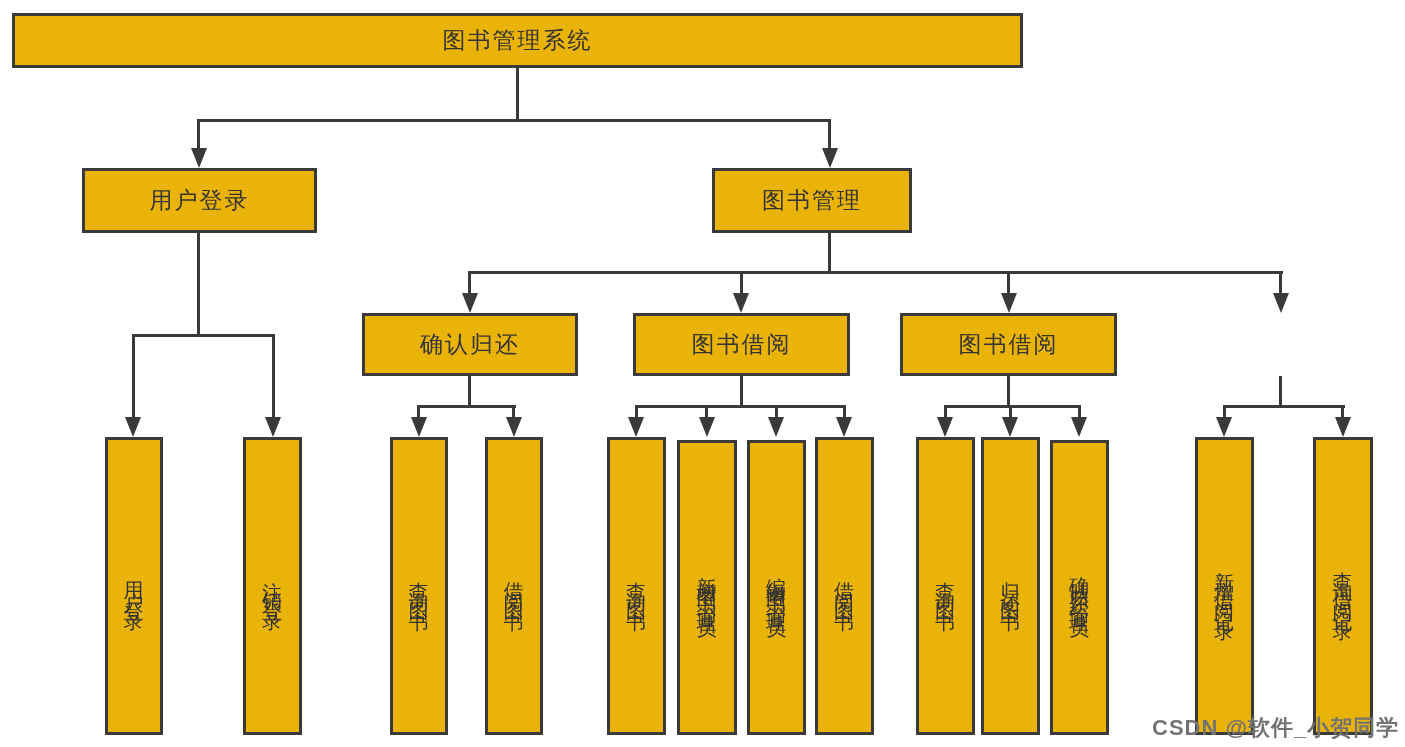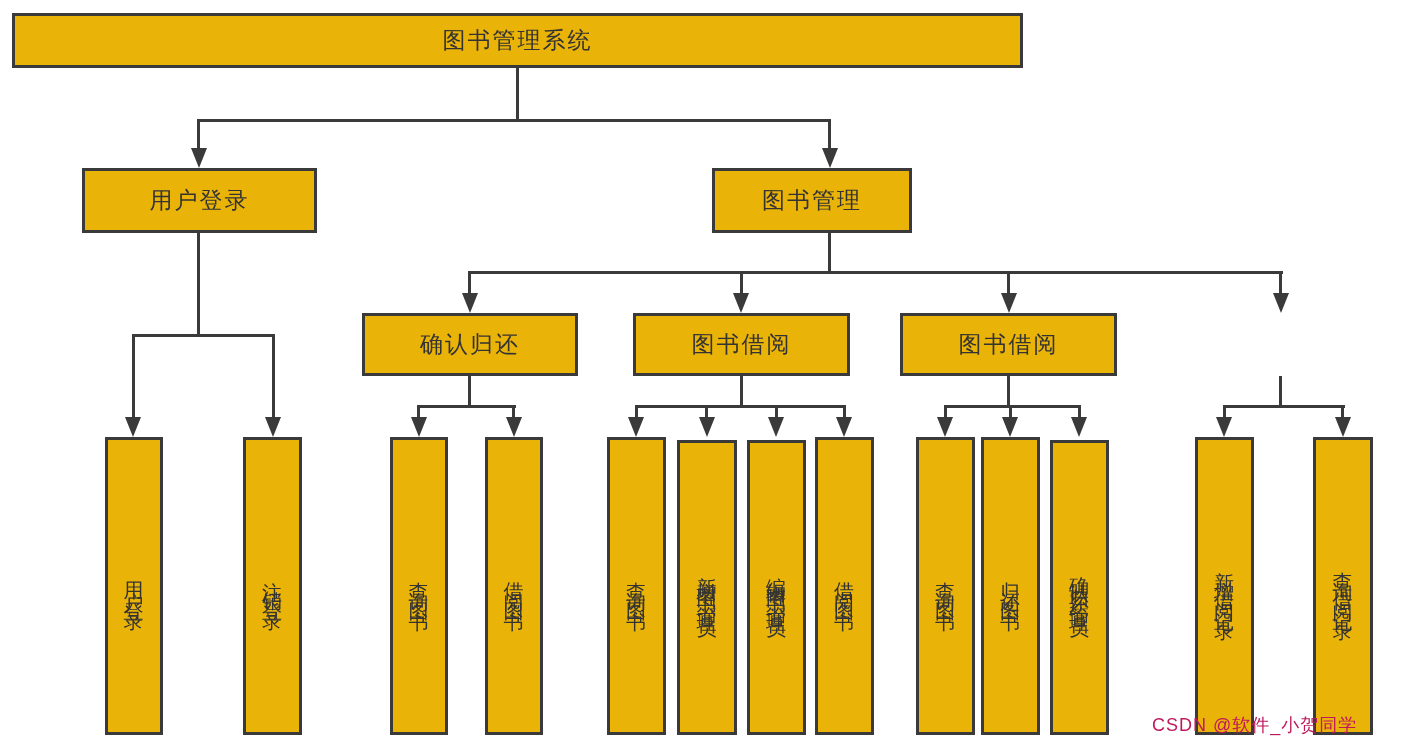--- a/index.html
+++ b/index.html
@@ -16,22 +16,22 @@
     writing-mode:vertical-lr;text-orientation:mixed;
     font-size:20px;letter-spacing:10px;line-height:1;color:#333333;
   }
   .ln{position:absolute;background:#3a3a3a;}
   .ar{
     position:absolute;width:0;height:0;
     border-left:8px solid transparent;border-right:8px solid transparent;
     border-top:20px solid #3a3a3a;
   }
   .watermark{
-    position:absolute;left:1152px;top:713px;color:#be185d;font-size:18px;
-    letter-spacing:1px;white-space:nowrap;z-index:5;
+    position:absolute;left:1152px;top:713px;color:#737373;font-size:22px;
+    letter-spacing:1px;white-space:nowrap;z-index:5;font-weight:bold;
   }
 </style>
 </head>
 <body>
 
 <div class="canvas">
 
   <div class="box hbox" style="left:12px;top:13px;width:1011px;height:55px;">图书管理系统</div>
 
   <div class="ln" style="left:516px;top:68px;width:3px;height:52px;"></div>

